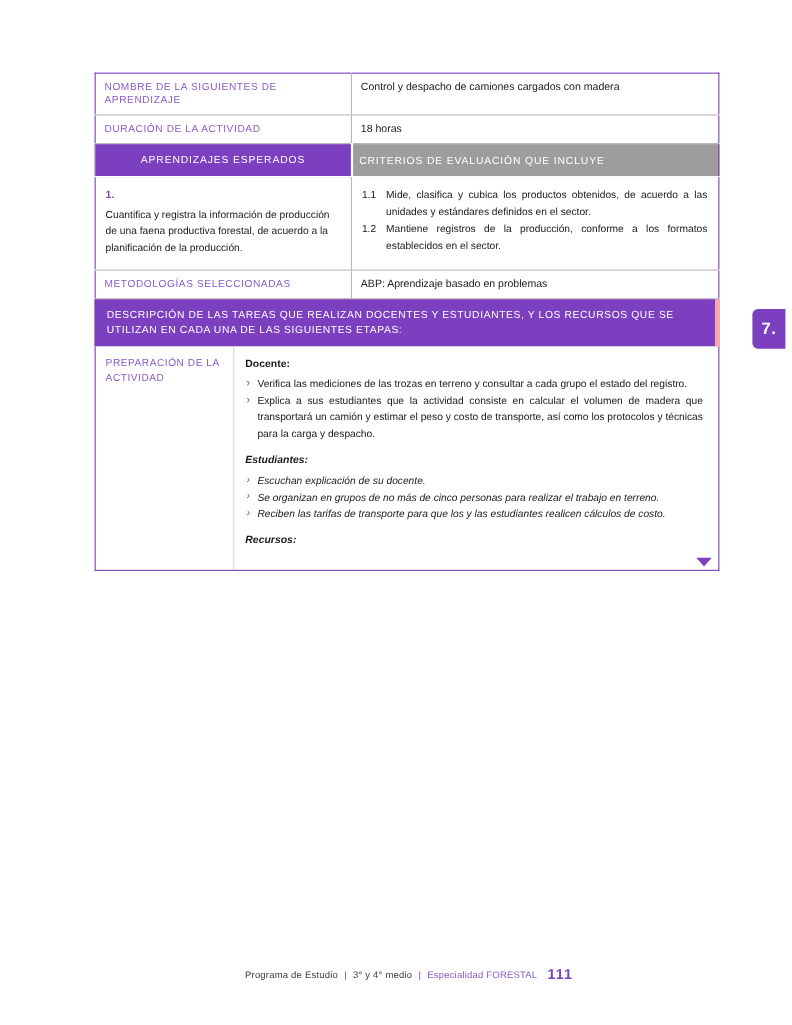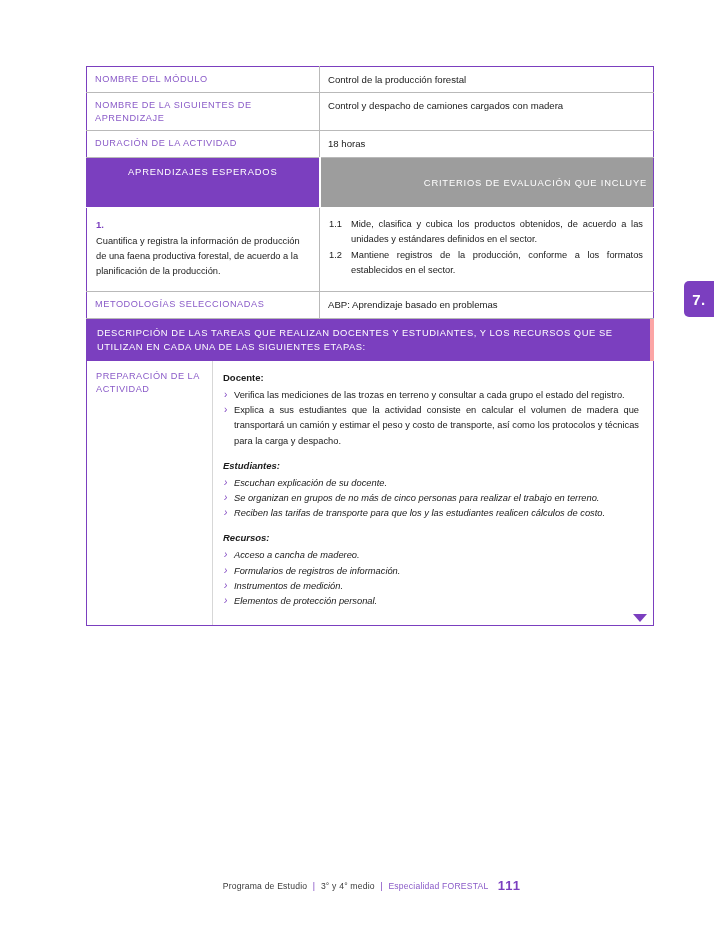--- a/index.html
+++ b/index.html
@@ -97,24 +97,24 @@
     text-align: center;
     font-size: 9.4px;
     letter-spacing: 0.8px;
     padding: 8px 6px;
     border-right: 2px solid #ffffff;
     border-bottom: 1px solid #ffffff;
   }
   .band-right {
     background: #9d9d9d;
     color: #ffffff;
-    text-align: right;
+    text-align: left;
     font-size: 9.4px;
     letter-spacing: 0.8px;
-    padding: 19px 6px;
+    padding: 9px 6px;
     border-bottom: 1px solid #ffffff;
     margin-left: 19px;
   }
 
   
   .ae-cell {
     border-right: 1px solid #b9b9b9;
     border-bottom: 1px solid #b9b9b9;
     padding: 9px 10px 12px 9px;
     font-size: 9.3px;
@@ -250,24 +250,20 @@
 
 <div id="side-tab">
   <span>7.</span>
 </div>
 
 <div id="card">
 
 
   <table class="tbl outer">
     <tbody>
-      <tr>
-        <td class="lbl-cell">NOMBRE DEL MÓDULO</td>
-        <td class="val-cell">Control de la producción forestal</td>
-      </tr>
       <tr>
         <td class="lbl-cell">NOMBRE DE LA SIGUIENTES DE APRENDIZAJE</td>
         <td class="val-cell">Control y despacho de camiones cargados con madera</td>
       </tr>
       <tr>
         <td class="lbl-cell">DURACIÓN DE LA ACTIVIDAD</td>
         <td class="val-cell">18 horas</td>
       </tr>
 
       <tr>
@@ -317,26 +313,20 @@
         <div class="grp-head">Estudiantes:</div>
         <ul class="bul">
           <li>Escuchan explicación de su docente.</li>
           <li>Se organizan en grupos de no más de cinco personas para realizar el trabajo en terreno.</li>
           <li>Reciben las tarifas de transporte para que los y las estudiantes realicen cálculos de costo.</li>
         </ul>
       </div>
 
       <div class="grp">
         <div class="grp-head">Recursos:</div>
-        <ul class="bul">
-          <li>Acceso a cancha de madereo.</li>
-          <li>Formularios de registros de información.</li>
-          <li>Instrumentos de medición.</li>
-          <li>Elementos de protección personal.</li>
-        </ul>
       </div>
 
     </div>
     <div class="tri"></div>
   </div>
 
 </div>
 
 <div id="footer">
   <span>Programa de Estudio</span>

